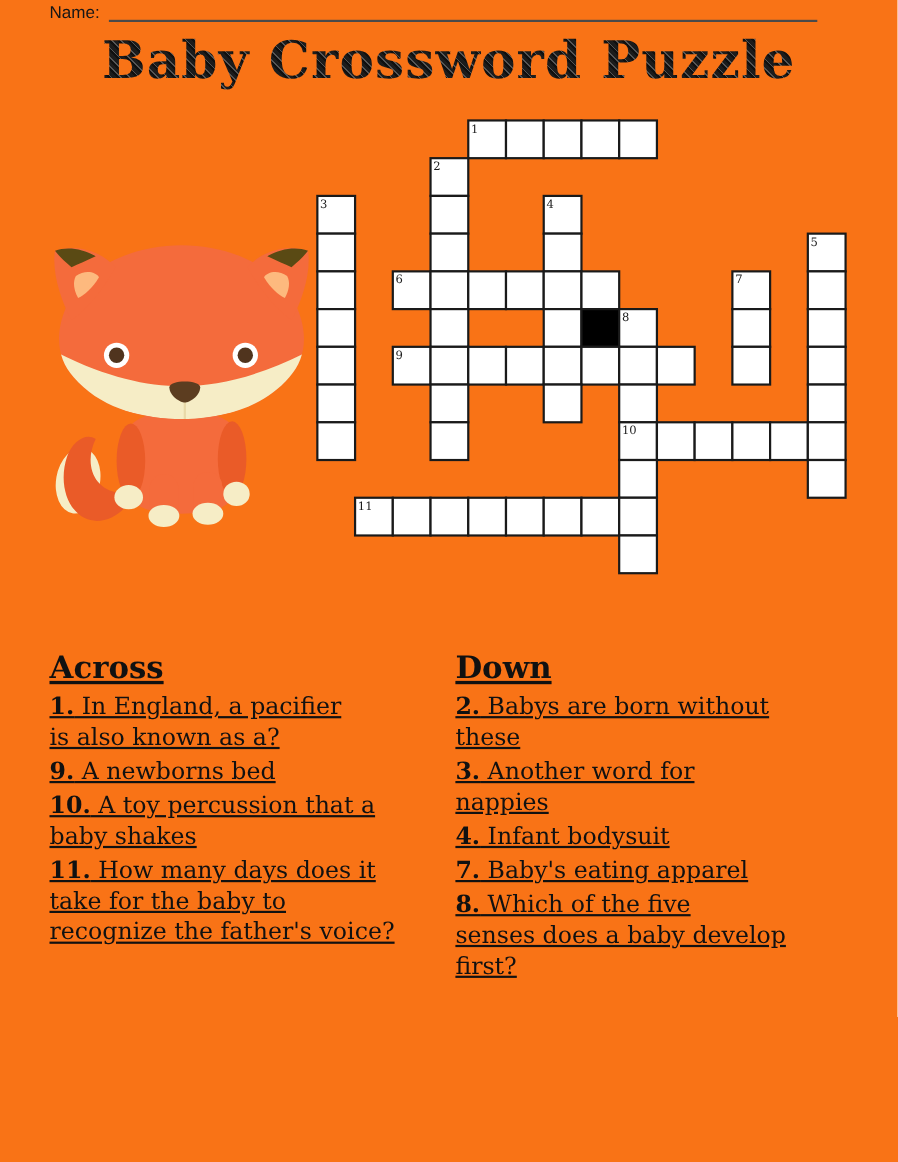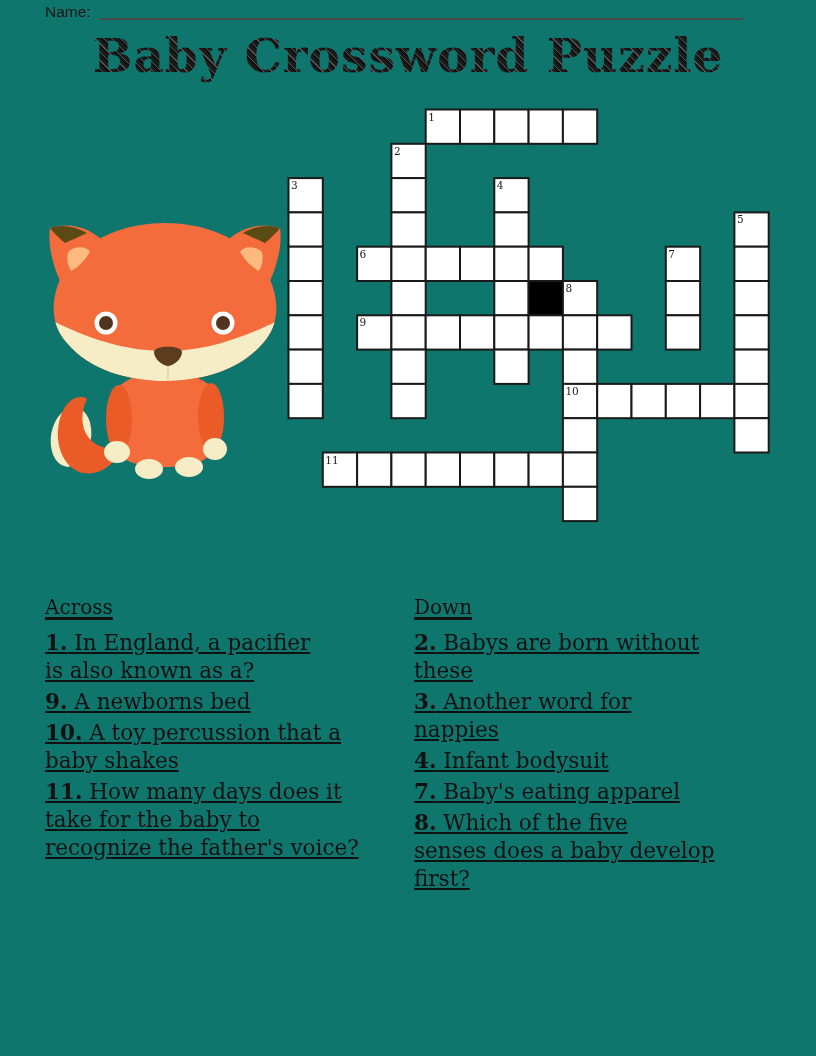--- a/index.html
+++ b/index.html
@@ -1,34 +1,34 @@
 <!DOCTYPE html>
 <html style="--body-orange: #f46b3c; --dark-orange: #ea5b28; --cream: #f6edc6; --inner-ear: #fdb97e; --ear-tip: #5a4a14; --nose-brown: #5c3d20; --eye-brown: #50341e;"><head>
 <meta charset="utf-8">
 <style>
   html,body{margin:0;padding:0;background:#fff;}
-  .page{position:relative;width:816px;height:1056px;background:#0f766e;overflow:hidden;}
+  .page{position:relative;width:816px;height:1056px;background:#f97316;overflow:hidden;}
 
   .name-label{position:absolute;left:45px;top:3px;font:15.5px "Liberation Sans",sans-serif;color:#161616;}
   .name-line{position:absolute;left:99px;top:1px;width:644px;height:17px;border-bottom:2px solid #4a4a4a;}
 
   .title{position:absolute;top:28px;left:0;width:816px;text-align:center;margin:0;
          font-family:"DejaVu Serif",serif;font-weight:700;font-size:47px;letter-spacing:1px;color:#1f1f1f;}
   @supports ((-webkit-background-clip: text) or (background-clip: text)){
     .title{background:repeating-linear-gradient(45deg,#101010 0 2px,#555 2px 3px,#1c1c1c 3px 6px);
            -webkit-background-clip:text;background-clip:text;color:transparent;}
   }
 
   #grid-svg{position:absolute;left:287px;top:108px;}
   .cellnum{font-family:"DejaVu Serif",serif;font-size:10.5px;fill:#1a1a1a;}
 
   .fox{position:absolute;left:35px;top:205px;}
 
   .clues{position:absolute;top:592px;font-family:"DejaVu Serif",serif;color:#111;}
-  .clues h2{font-size:20px;line-height:30px;margin:0 0 7px;font-weight:400;
+  .clues h2{font-size:28px;line-height:30px;margin:0 0 7px;font-weight:700;
             text-decoration:underline;text-decoration-thickness:2.5px;text-underline-offset:3px;}
   .clue{font-size:21.5px;line-height:28px;margin:0 0 3px;white-space:pre-line;text-decoration:underline;}
   .clue b{font-weight:700;}
   #across{left:45px;width:370px;}
   #down{left:414px;width:372px;}
 </style>
 </head>
 <body>
 
 <div class="page">

